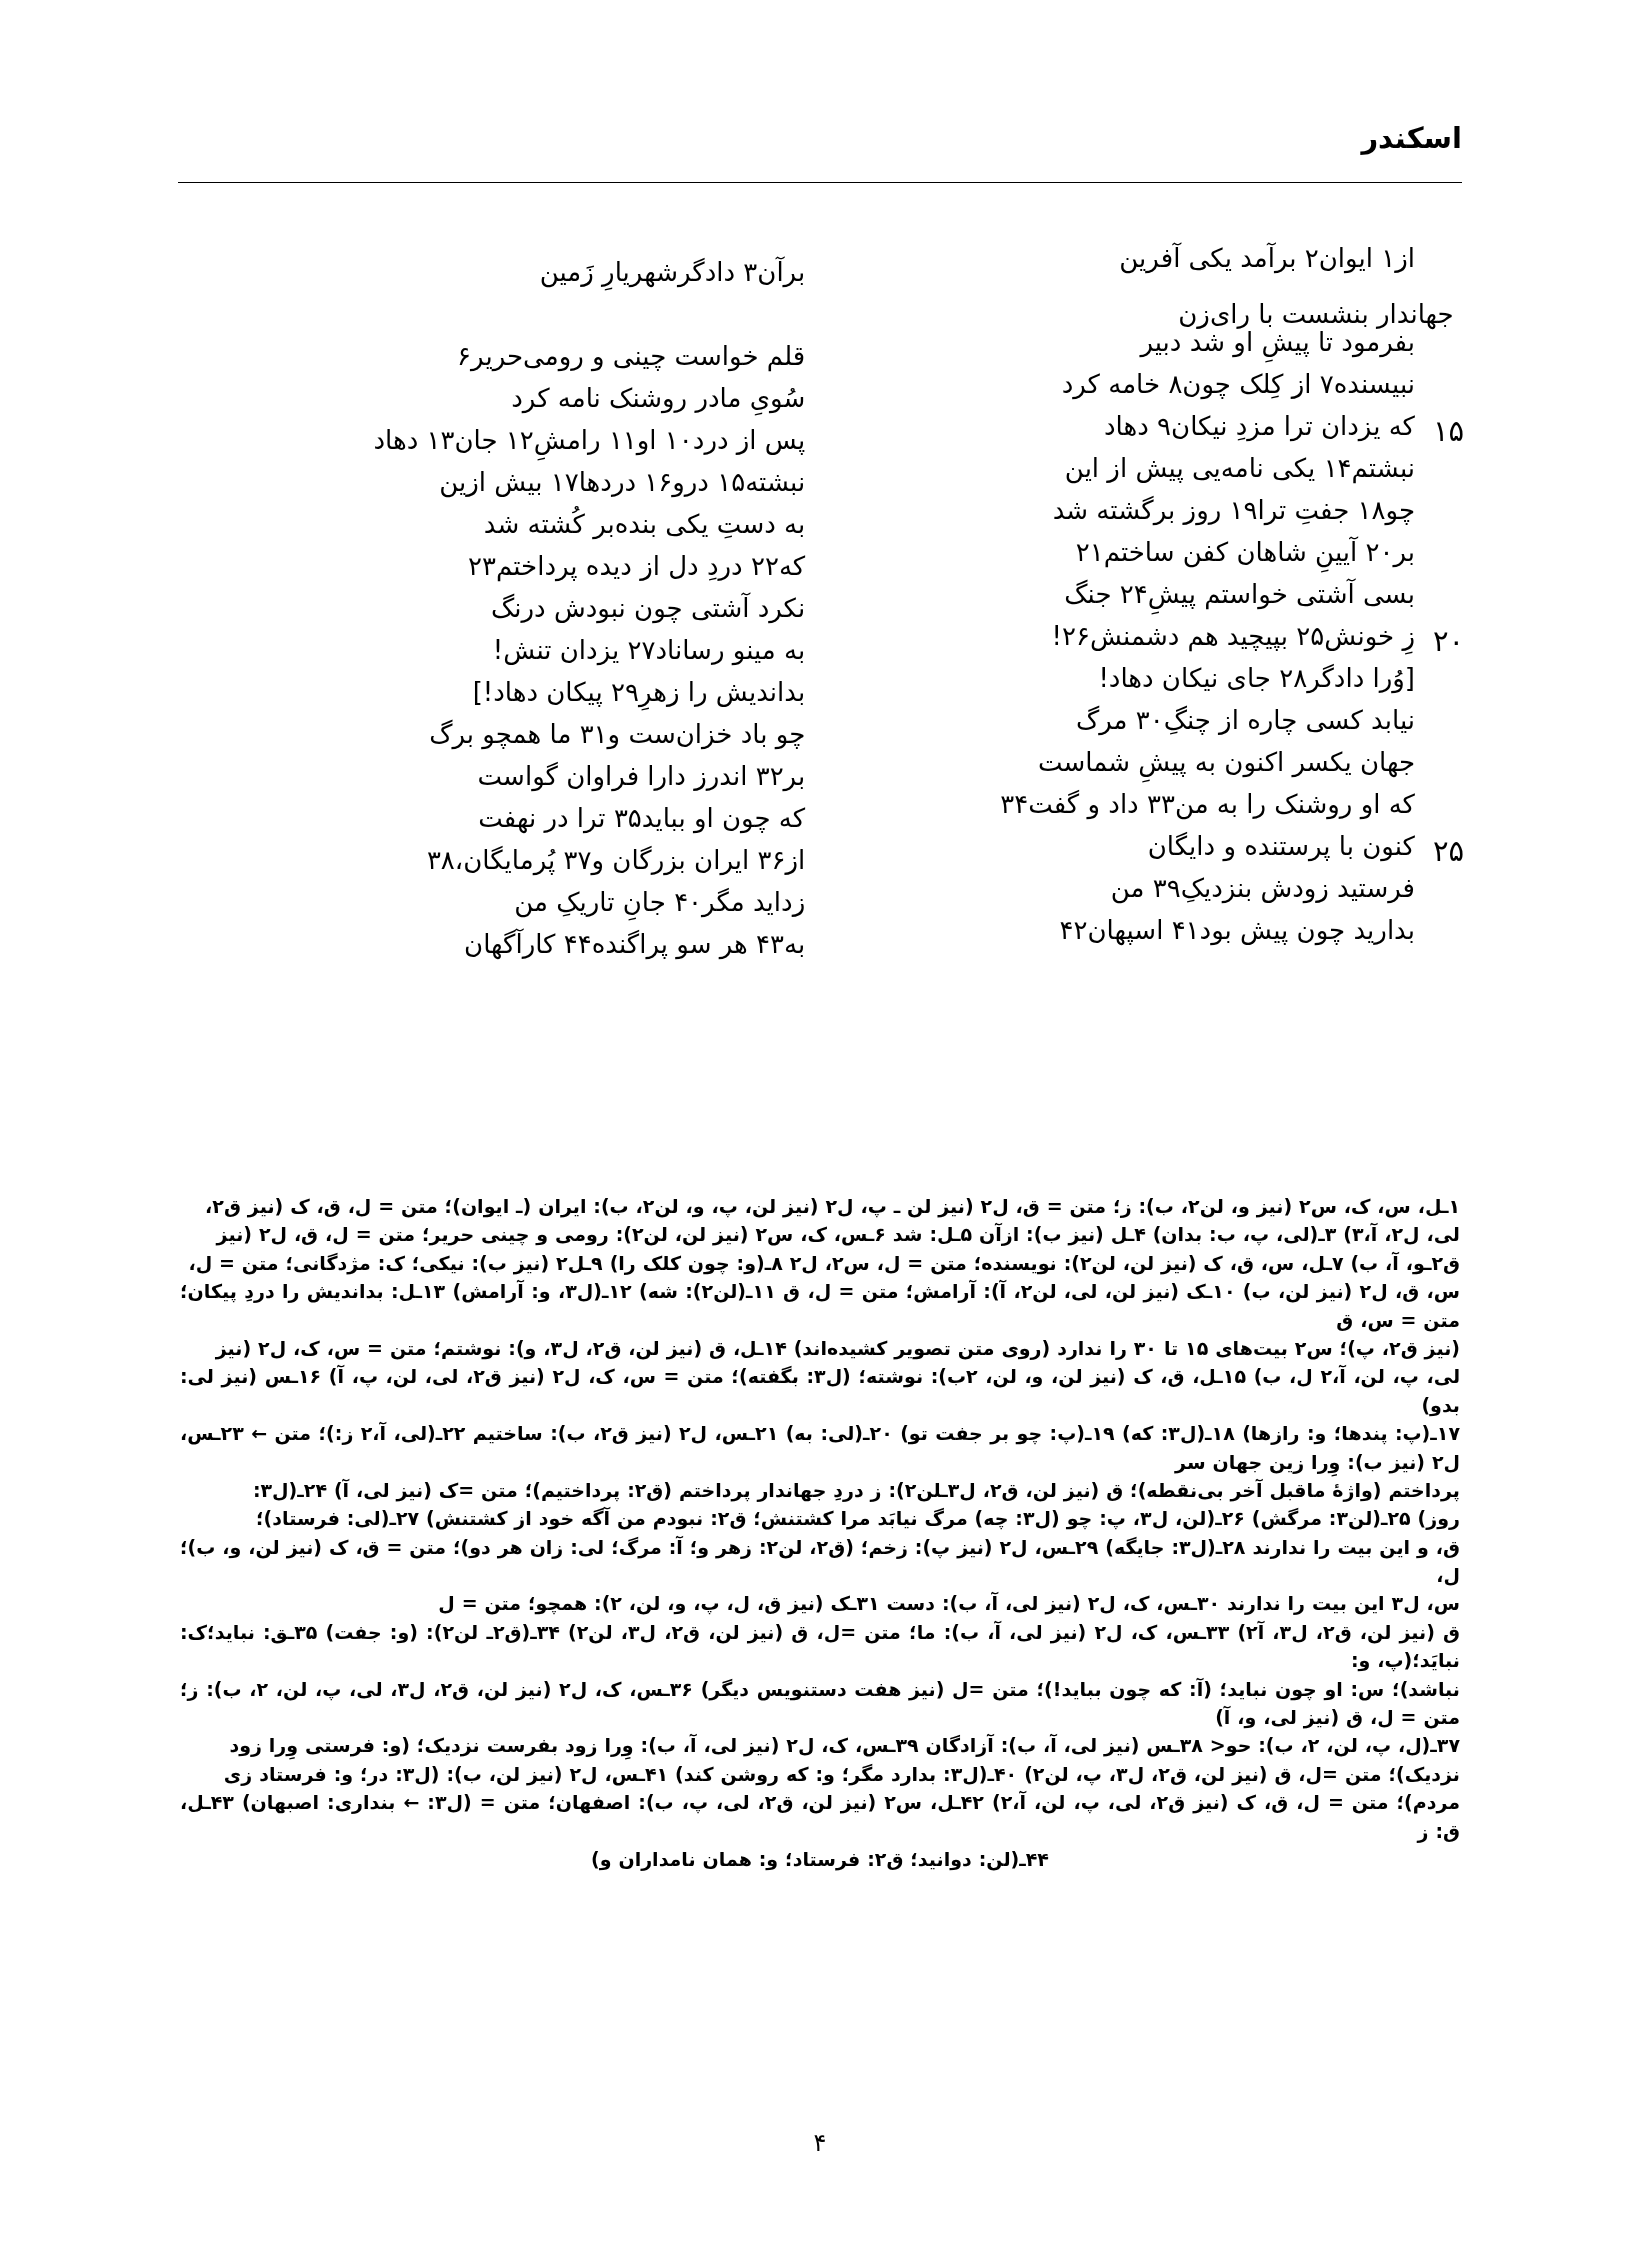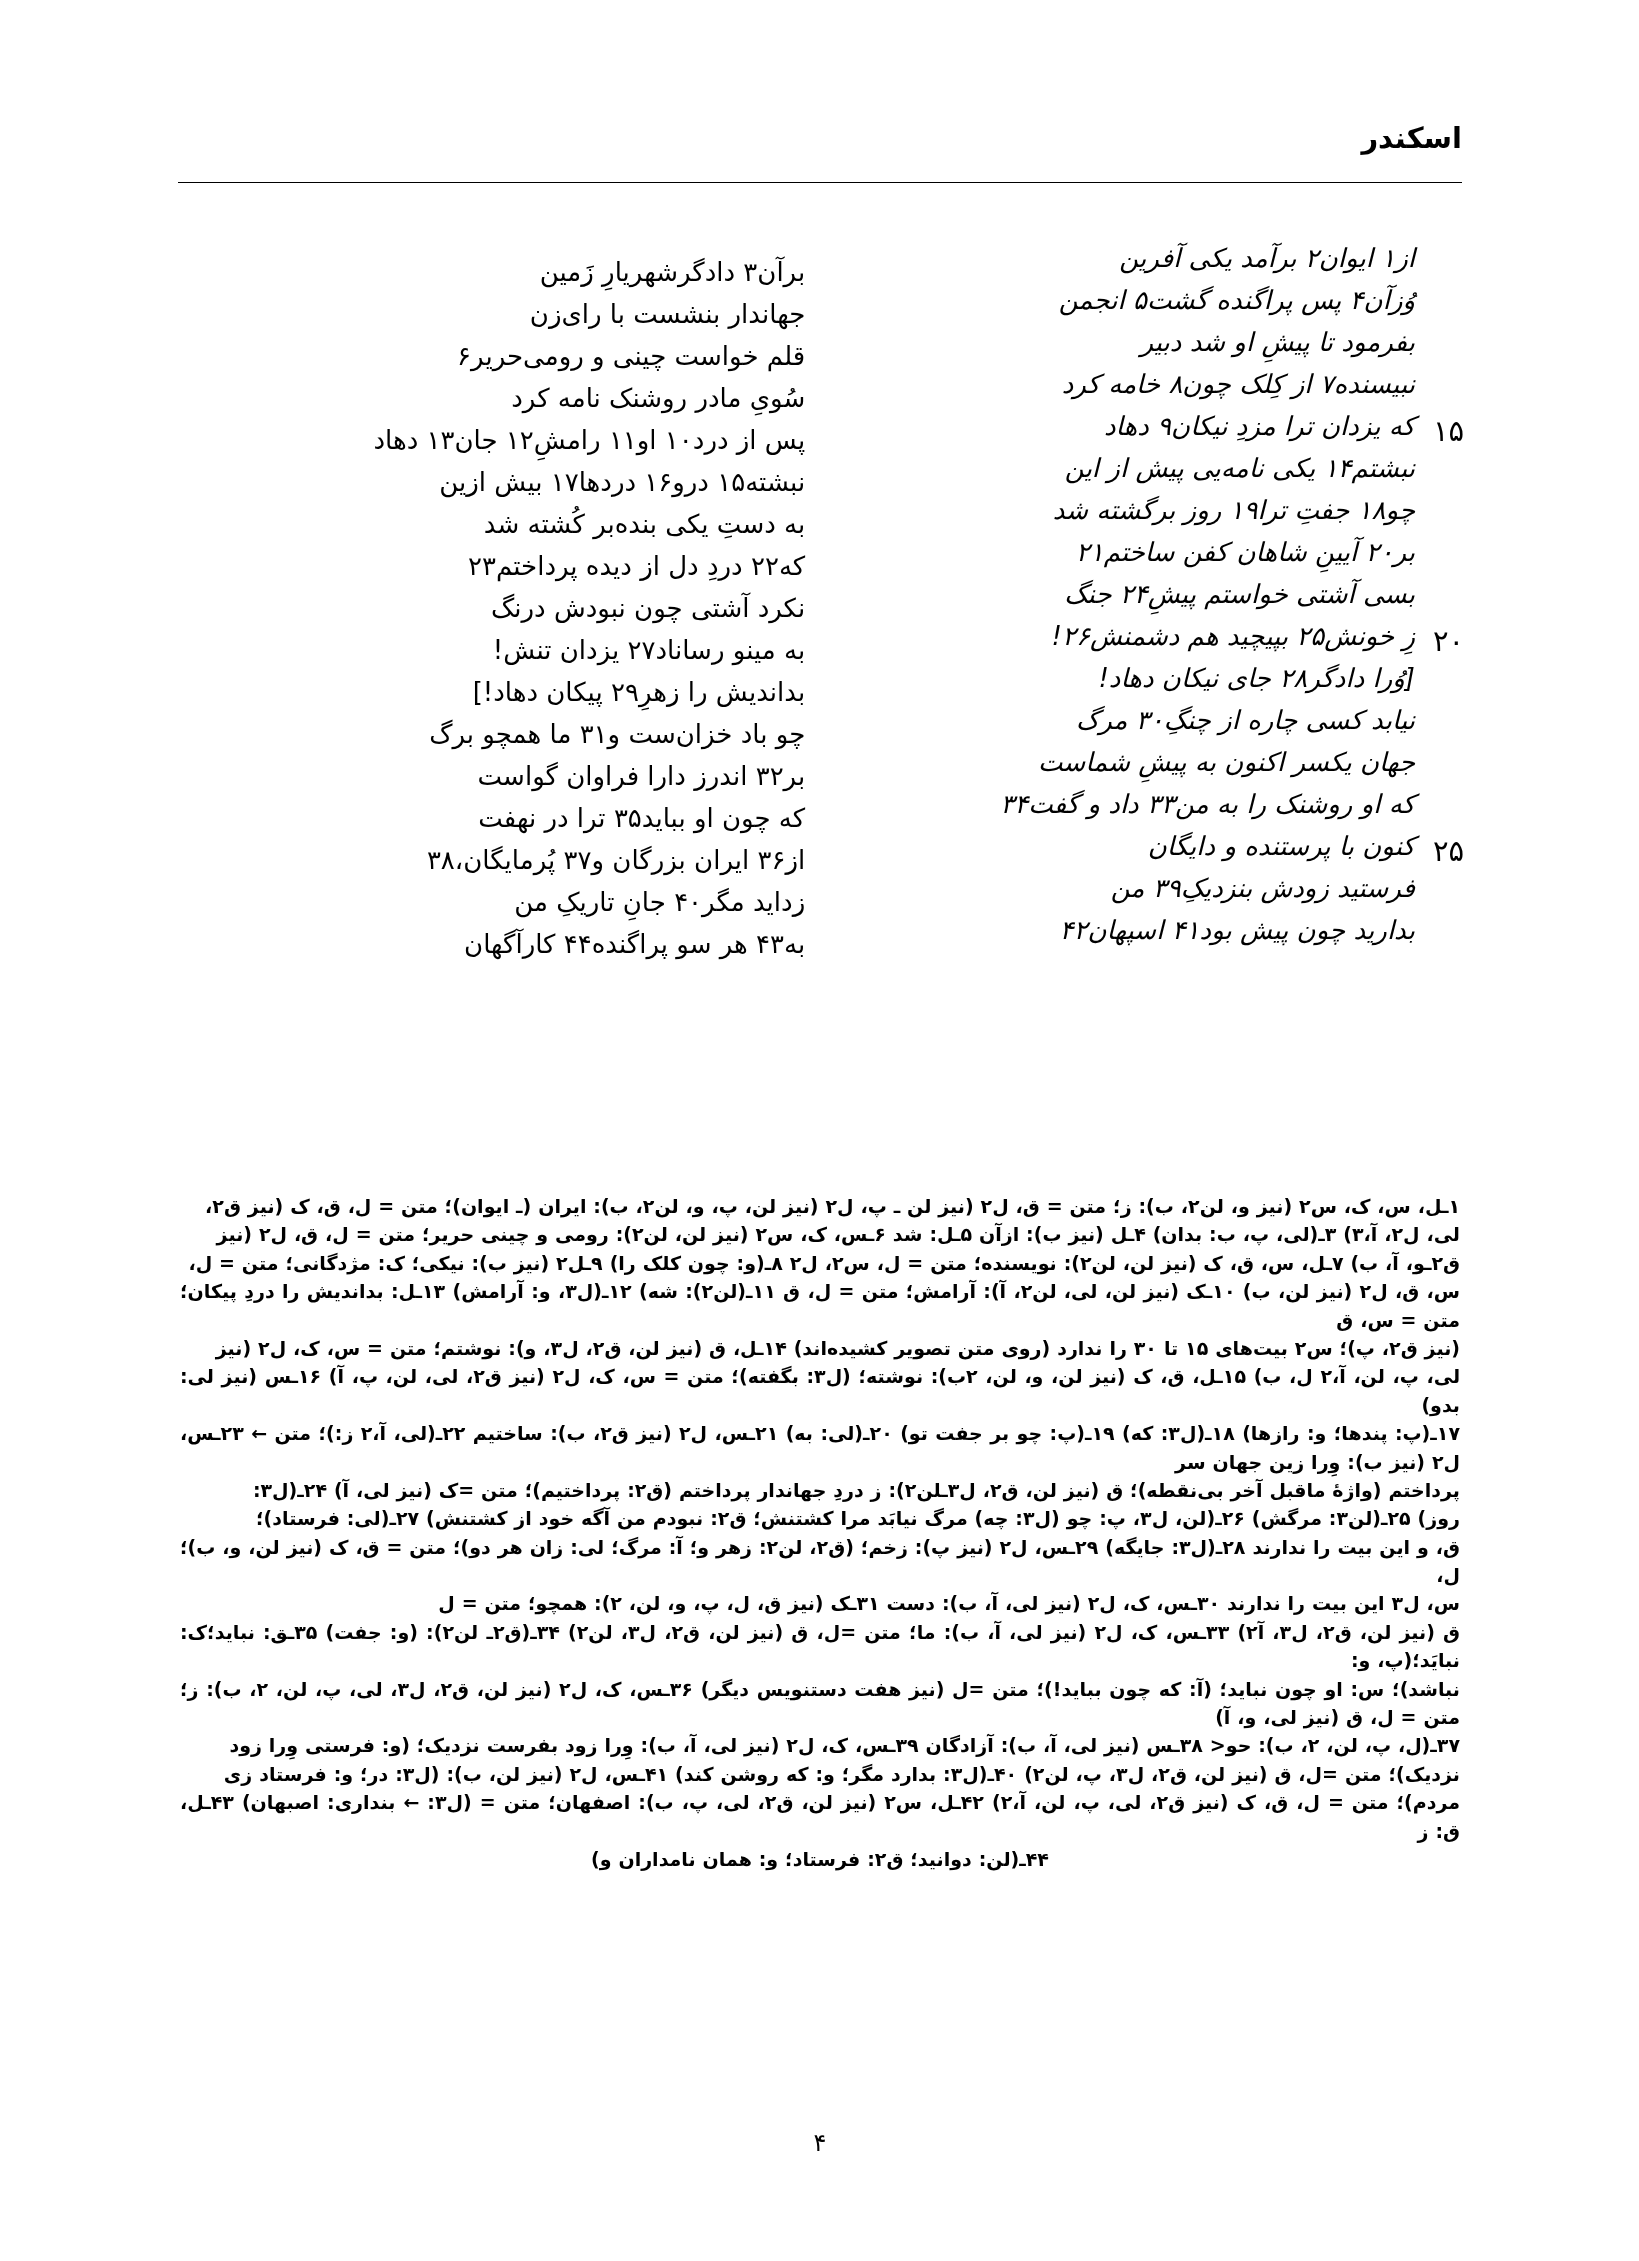--- a/index.html
+++ b/index.html
@@ -79,21 +79,20 @@
     display: flex;
     flex-direction: row;
     justify-content: space-between;
     align-items: baseline;
     box-sizing: border-box;
   }
   .hem-right {
     width: 50.5%;
     padding-right: 47px;
     padding-left: 14px;
-    font-style: italic;
   }
   .hem-left {
     width: 49.5%;
     padding-right: 8.4px;
     padding-left: 12.5px;
     margin-top: 14px;
   }
 
   
   .apparatus {
@@ -138,21 +137,20 @@
   </div>
 
   <div class="verse-area">
     <div class="verse-row">
       <div class="linenum"></div>
       <div class="hemistich hem-right">از۱ ایوان۲ برآمد یکی آفرین</div>
       <div class="hemistich hem-left">برآن۳ دادگرشهریارِ زَمین</div>
     </div>
     <div class="verse-row">
       <div class="linenum"></div>
-      <div class="hemistich hem-right">وُزآن۴ پس پراگنده گشت۵ انجمن</div>
       <div class="hemistich hem-left">جهاندار بنشست با رای‌زن</div>
     </div>
     <div class="verse-row">
       <div class="linenum"></div>
       <div class="hemistich hem-right">بفرمود تا پیشِ او شد دبیر</div>
       <div class="hemistich hem-left">قلم خواست چینی و رومی‌حریر۶</div>
     </div>
     <div class="verse-row">
       <div class="linenum"></div>
       <div class="hemistich hem-right">نبیسنده۷ از کِلک چون۸ خامه کرد</div>

